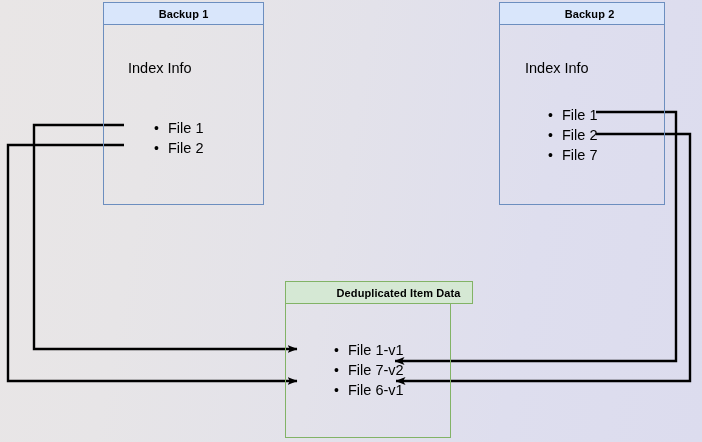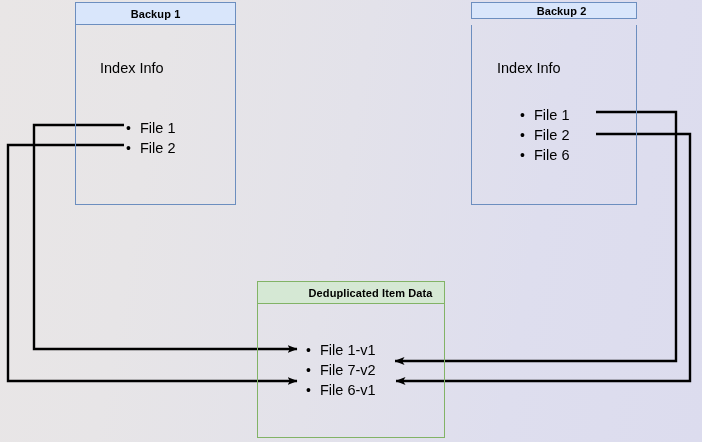--- a/index.html
+++ b/index.html
@@ -18,20 +18,21 @@
     height: 442px;
     background: linear-gradient(100deg, #e9e6e6 0%, #e7e5e7 22%, #e3e2ea 48%, #dedeee 74%, #dcdcee 100%);
     overflow: hidden;
   }
 
   
   .node {
     position: absolute;
     box-sizing: border-box;
     background: transparent;
+    margin-left: 28px;
   }
   .node-header {
     position: absolute;
     left: 0;
     top: 0;
     width: 100%;
     box-sizing: border-box;
     display: flex;
     align-items: center;
     justify-content: center;
@@ -143,38 +144,38 @@
     <div class="node-body" style="top:23px; width:161px; height:180px;">
       <div class="body-title" style="left:24px; top:35px;">Index Info</div>
       <ul class="file-list" style="left:50px; top:93px;">
         <li>File 1</li>
         <li>File 2</li>
       </ul>
     </div>
   </div>
 
   <div class="node blue" style="left:471px; top:2px; width:166px; height:203px;">
-    <div class="node-header" style="height:17px;padding-left:15px;">
+    <div class="node-header" style="height:23px;padding-left:15px;">
       <span>Backup 2</span>
     </div>
     <div class="node-body" style="top:23px; width:166px; height:180px;">
       <div class="body-title" style="left:25px; top:35px;">Index Info</div>
       <ul class="file-list" style="left:48px; top:80px;">
         <li>File 1</li>
         <li>File 2</li>
-        <li>File 6</li>
+        <li>File 7</li>
       </ul>
     </div>
   </div>
 
   <div class="node green" style="left:257px; top:281px; width:188px; height:157px;">
     <div class="node-header" style="height:23px;">
       <span>Deduplicated Item Data</span>
     </div>
-    <div class="node-body" style="top:23px; width:188px; height:134px;">
+    <div class="node-body" style="top:23px; width:166px; height:134px;">
       <ul class="file-list" style="left:48px; top:36px;">
         <li>File 1-v1</li>
         <li>File 7-v2</li>
         <li>File 6-v1</li>
       </ul>
     </div>
   </div>
 
 </div>
 

